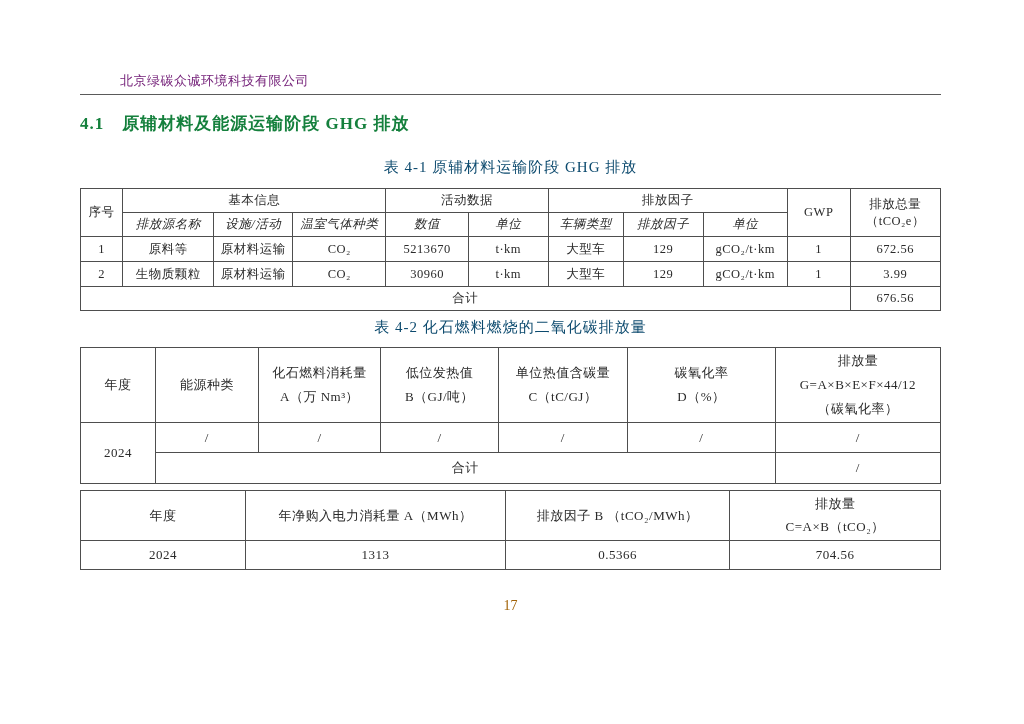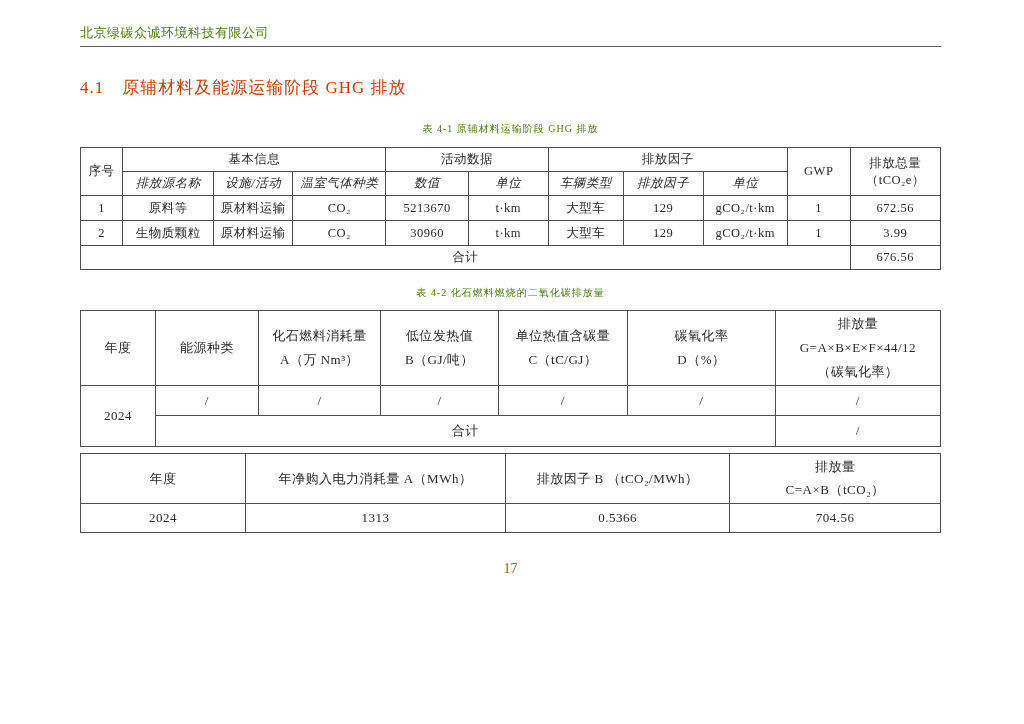--- a/index.html
+++ b/index.html
@@ -12,40 +12,41 @@
   .sheet {
     position:relative;
     width:1024px; height:724px;
     background:#ffffff;
     padding:0 83px 0 80px;
     overflow:hidden;
   }
   
   .hdr {
     display:flex; justify-content:space-between; align-items:flex-end;
-    padding-top:24px;
-    font-size:13px; color:#4d7c0f;
+    padding-top:72px;
+    font-size:13px; color:#701a75;
     letter-spacing:0.5px;
+    margin-left:40px;
   }
   .hdr-rule { border-bottom:1.5px solid #5a5a5a; margin-top:4px; }
 
   
   .section-heading {
-    margin-top:29px;
-    font-size:17px; font-weight:normal; color:#c2410c;
+    margin-top:17px;
+    font-size:17px; font-weight:bold; color:#15803d;
     letter-spacing:1px;
   }
   .section-heading .num { margin-right:18px; }
   .caption {
     text-align:center;
-    font-size:10px; color:#4d7c0f;
+    font-size:15px; color:#0c4a6e;
     letter-spacing:1px;
   }
   .cap1 { margin-top:23px; }
-  .cap2 { margin-top:16px; }
+  .cap2 { margin-top:7px; }
   .cap3 { margin-top:5px; }
 
   
   table {
     width:100%;
     border-collapse:collapse;
     table-layout:fixed;
   }
   td {
     border:1px solid #4e4e4e;

